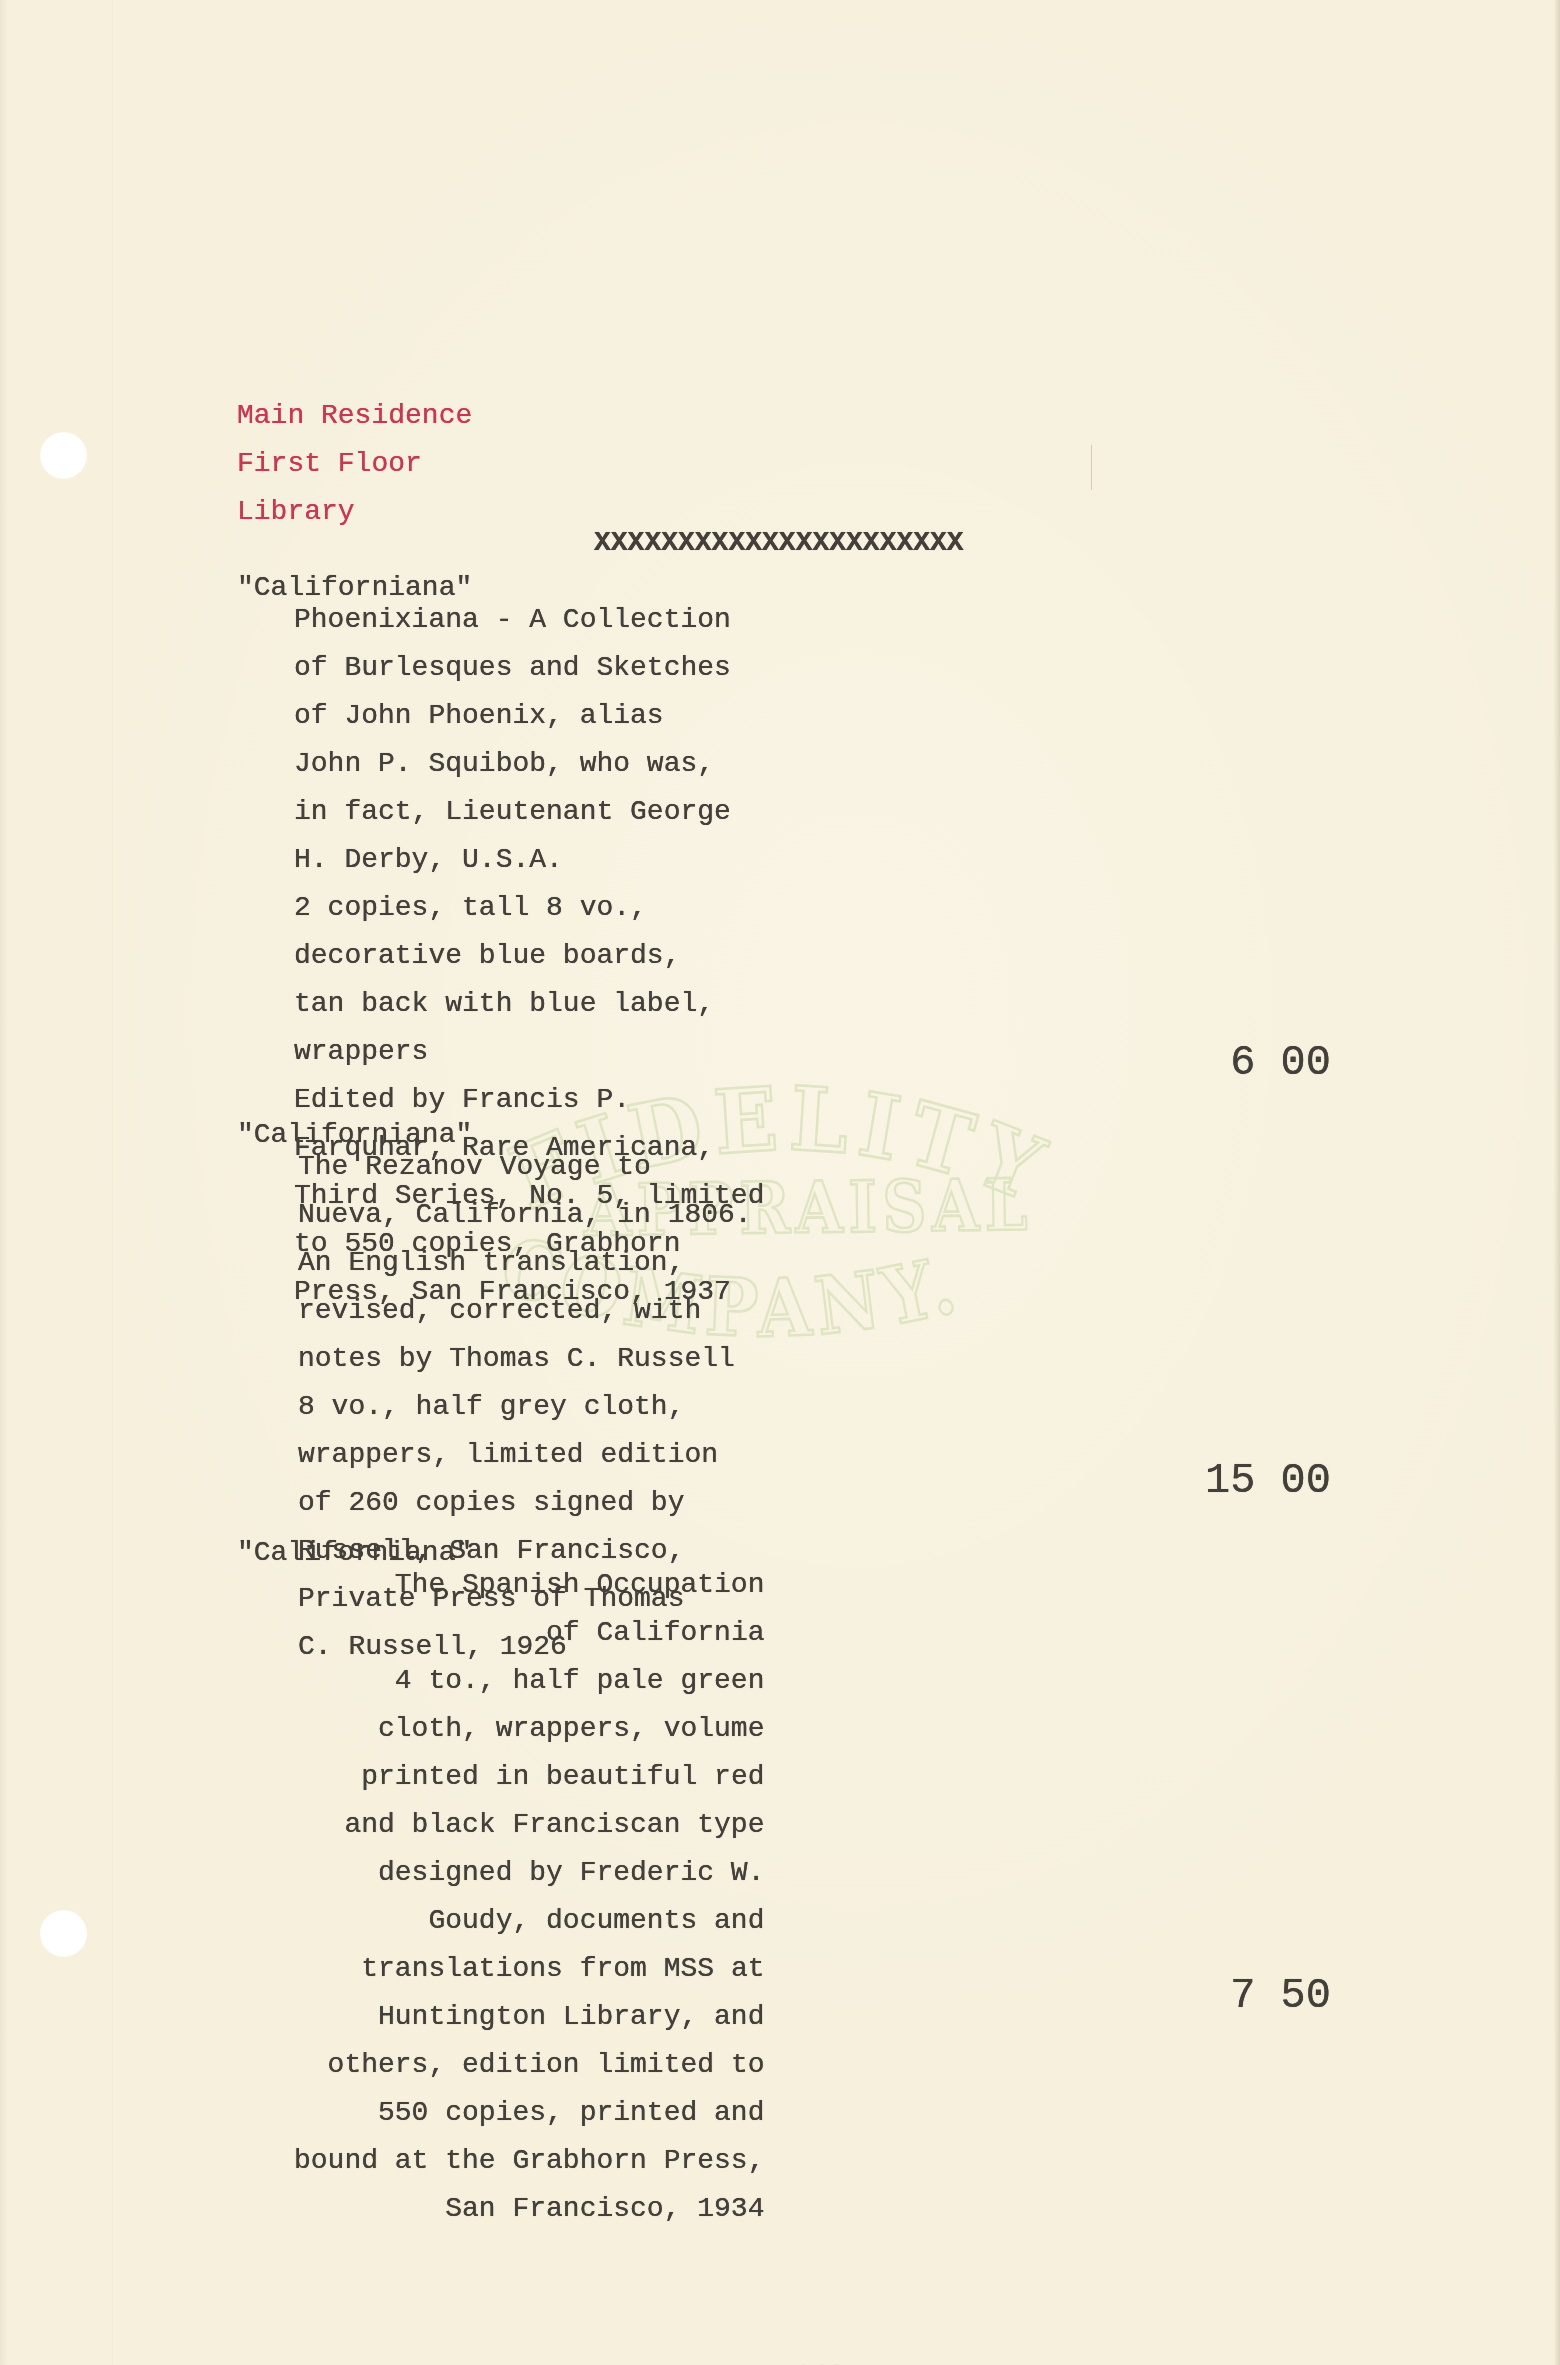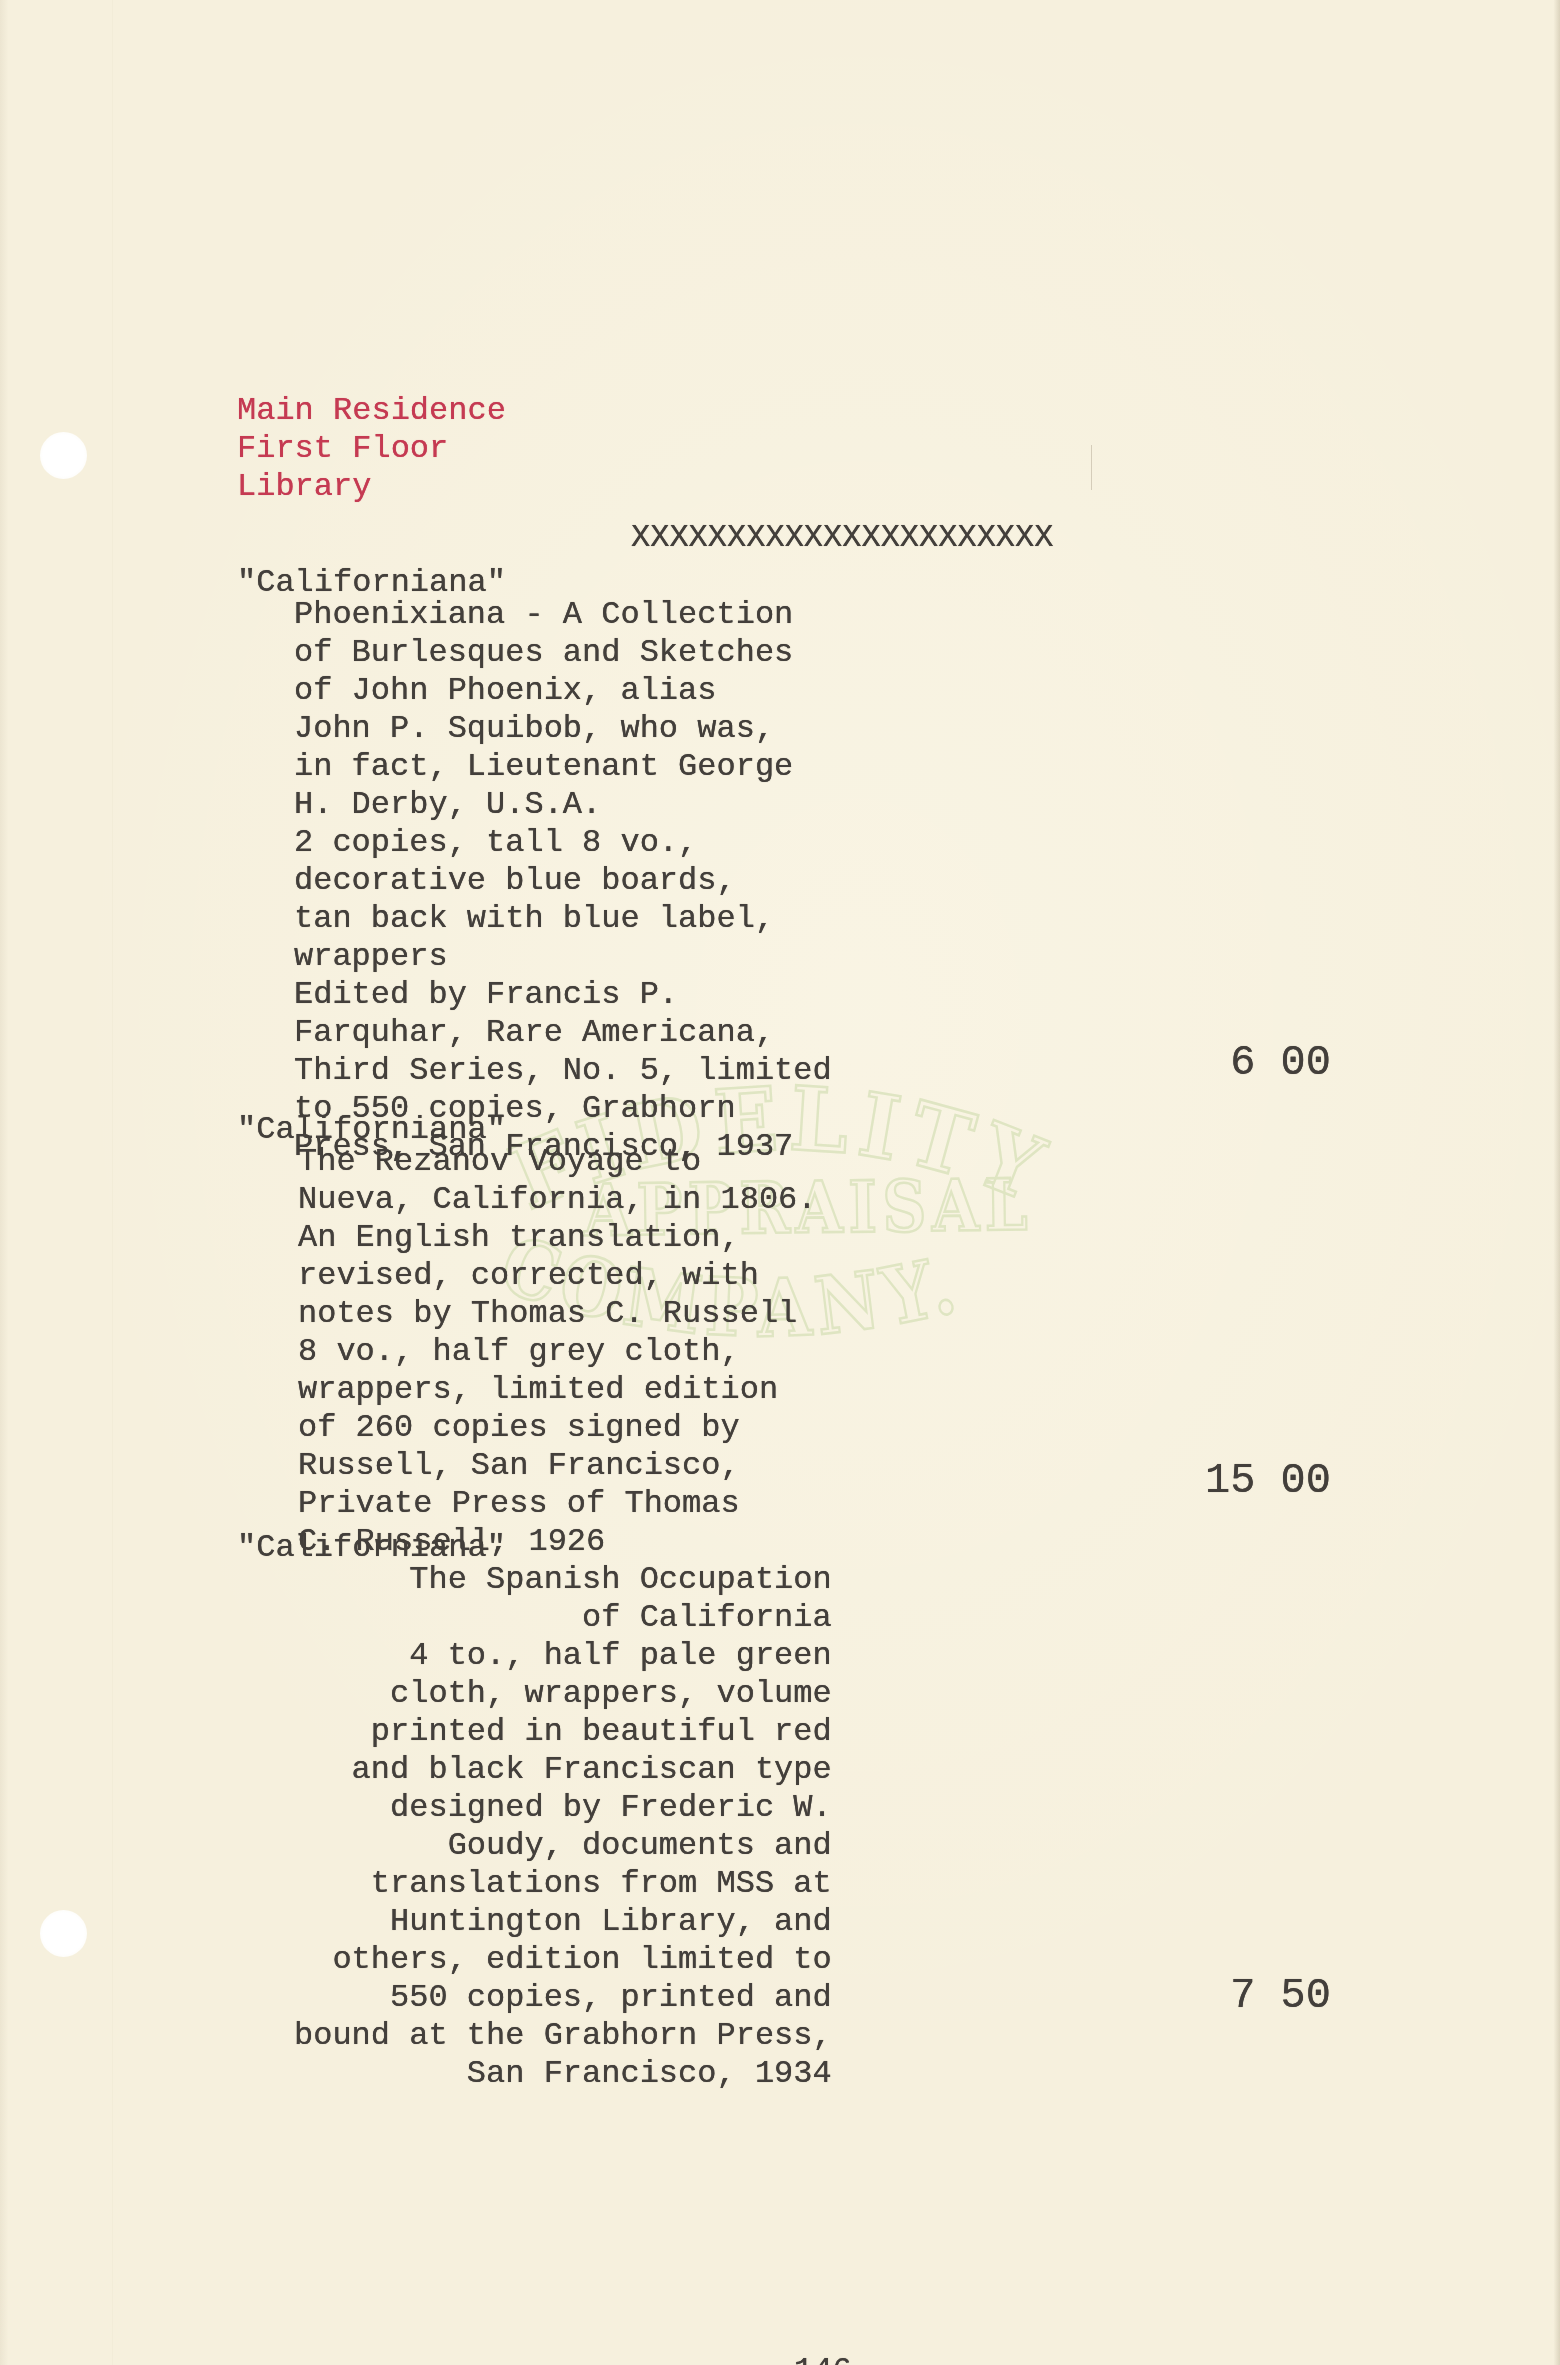--- a/index.html
+++ b/index.html
@@ -11,22 +11,22 @@
       radial-gradient(ellipse 1135px 1514px at 55% 42%, rgba(255,252,240,.35), rgba(0,0,0,0) 70%),
       linear-gradient(90deg, rgba(190,180,155,.18) 0px, rgba(0,0,0,0) 8.5px),
       linear-gradient(270deg, rgba(170,158,130,.35) 0px, rgba(0,0,0,0) 6.6px),
       linear-gradient(0deg, rgba(170,158,130,.30) 0px, rgba(0,0,0,0) 7.6px);
     overflow:hidden;
     font-family:"Liberation Mono","DejaVu Sans Mono",monospace;
     color:#433f3b;
   }
   .type{
     position:absolute;
-    font-size:32px;
-    line-height:38px;
+    font-size:28px;
+    line-height:48px;
     letter-spacing:0;
     white-space:pre;
     color:#433f3b;
     text-shadow:0 0 0.9px rgba(67,63,59,.55), 0 0 0.5px rgba(67,63,59,.75);
   }
   .red{
     color:#c53a52;
     text-shadow:0 0 0.9px rgba(197,58,82,.5), 0 0 0.5px rgba(197,58,82,.7);
   }
   .price{position:absolute;font-size:42px;line-height:32px;white-space:pre;
@@ -73,21 +73,21 @@
   <div class="hole" style="left:40px;top:432px;"></div>
   <div class="hole" style="left:40px;top:1910px;"></div>
 
   <div class="crease" style="left:1091px;top:445px;height:45px;"></div>
   <div class="crease" style="left:112px;top:0;height:2417px;opacity:.10;"></div>
 
   <div class="type red" style="left:237px;top:392px;">Main Residence
 First Floor
 Library</div>
 
-  <div class="type" style="left:631px;top:519px;">XXXXXXXXXXXXXXXXXXXXXX</div>
+  <div class="type" style="left:594px;top:519px;font-weight:bold;">XXXXXXXXXXXXXXXXXXXXXX</div>
 
   <div>
     <div class="type" style="left:237px;top:564px;">"Californiana"</div>
     <div class="type" style="left:294px;top:596px;">Phoenixiana - A Collection
 of Burlesques and Sketches
 of John Phoenix, alias
 John P. Squibob, who was,
 in fact, Lieutenant George
 H. Derby, U.S.A.
 2 copies, tall 8 vo.,

